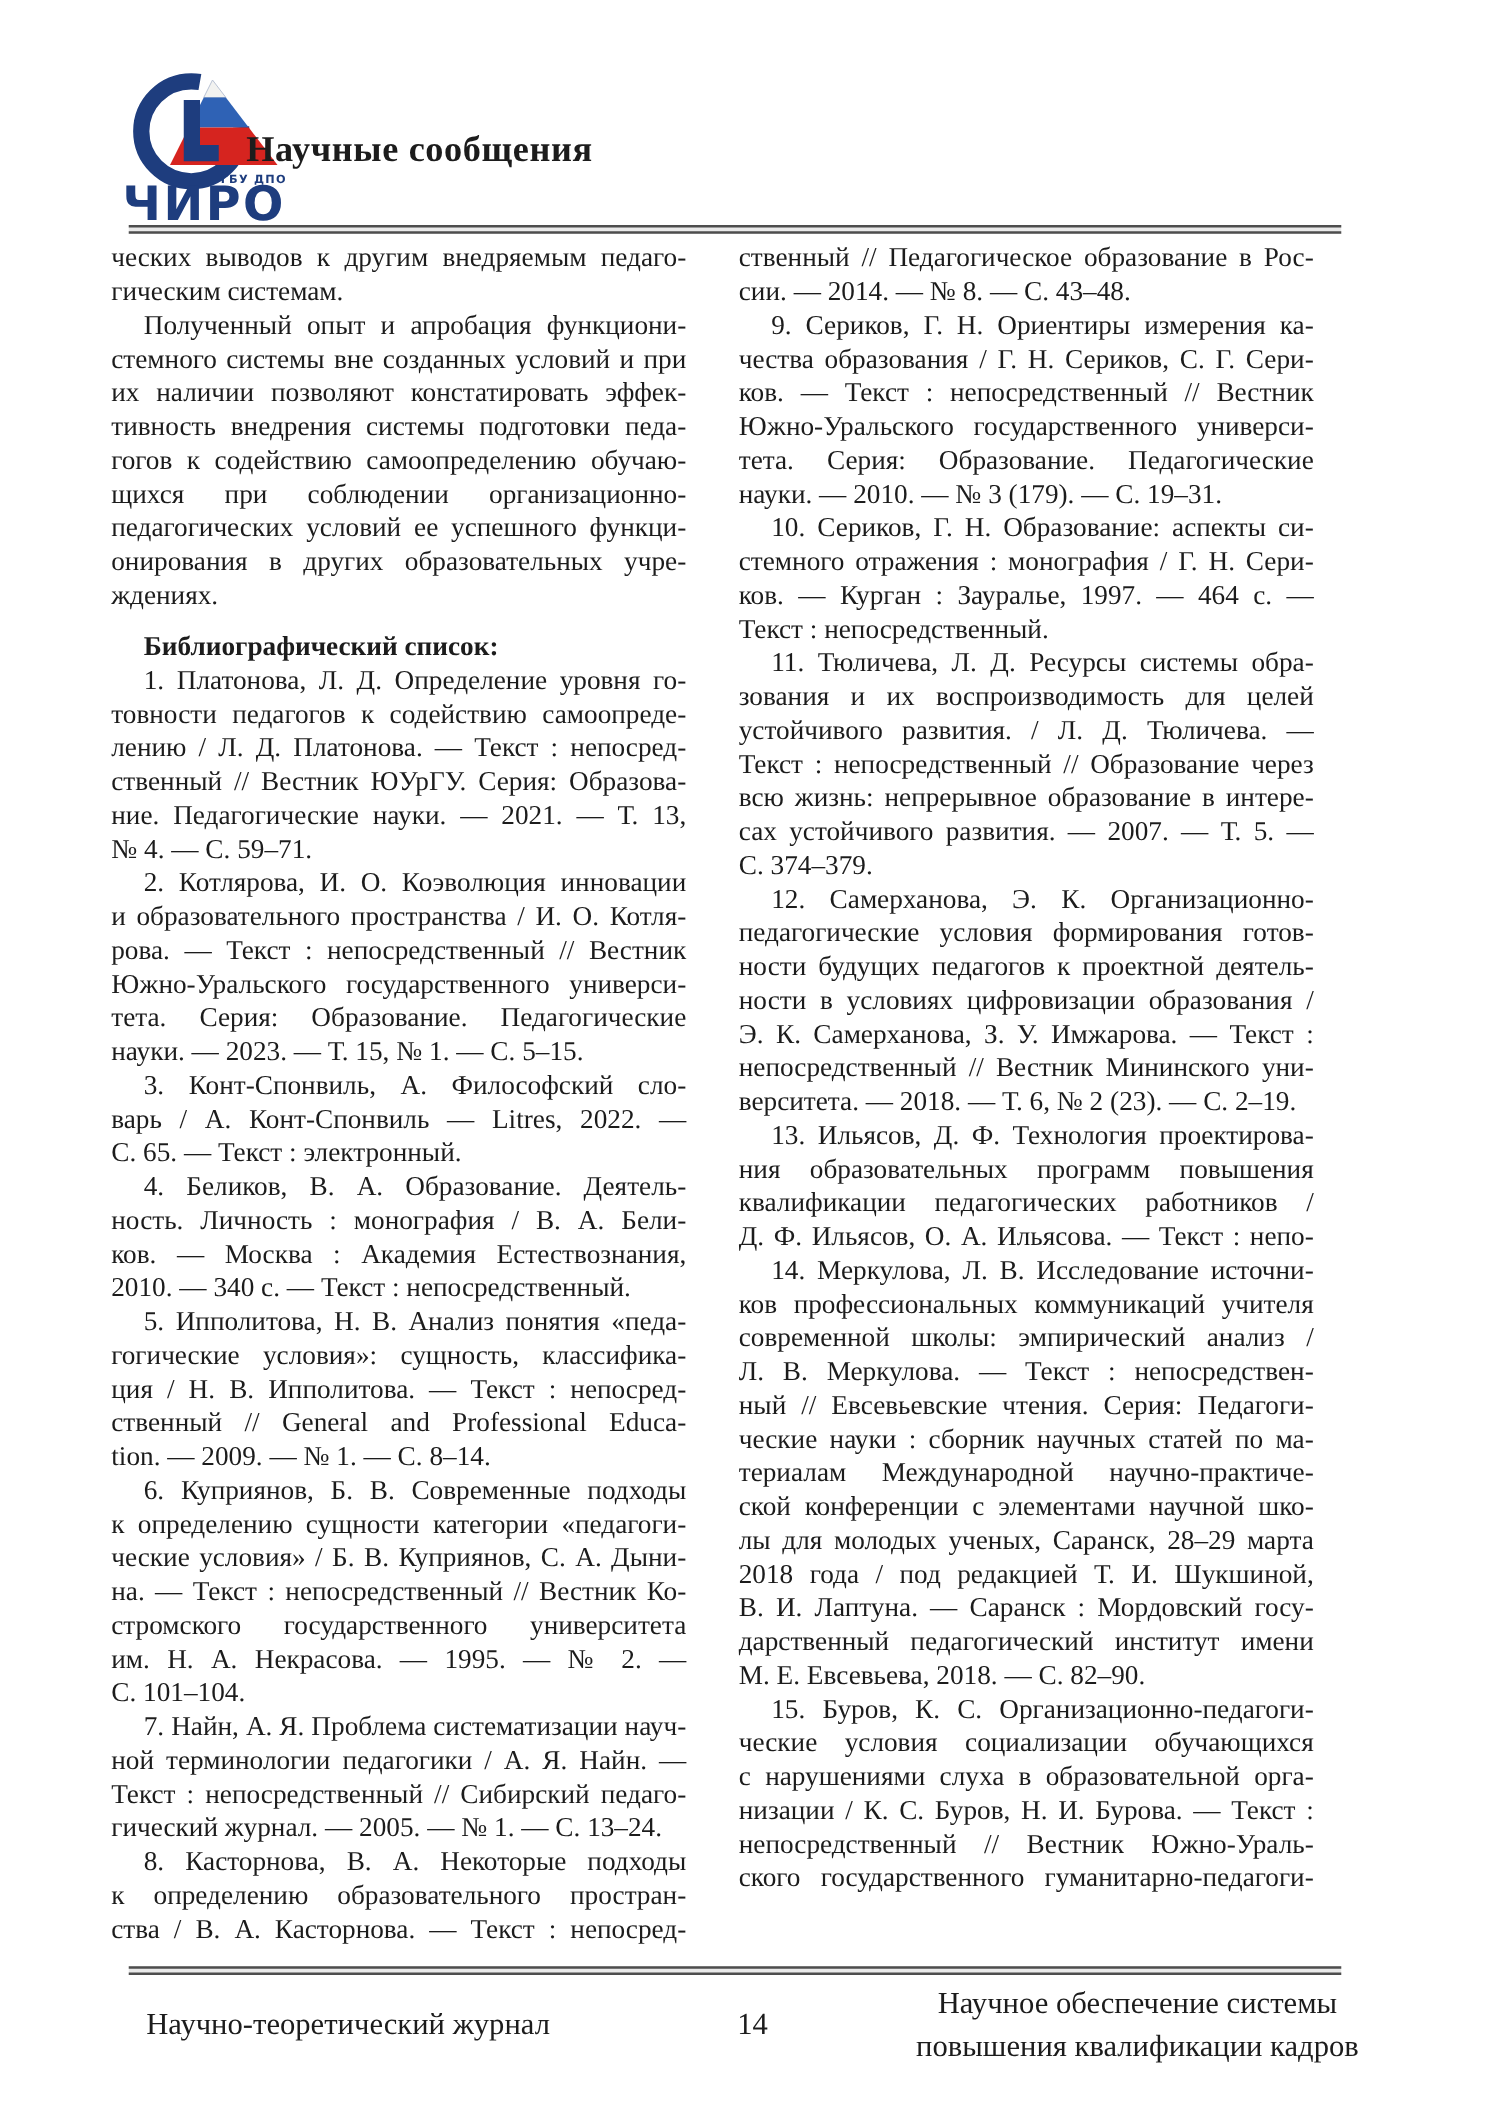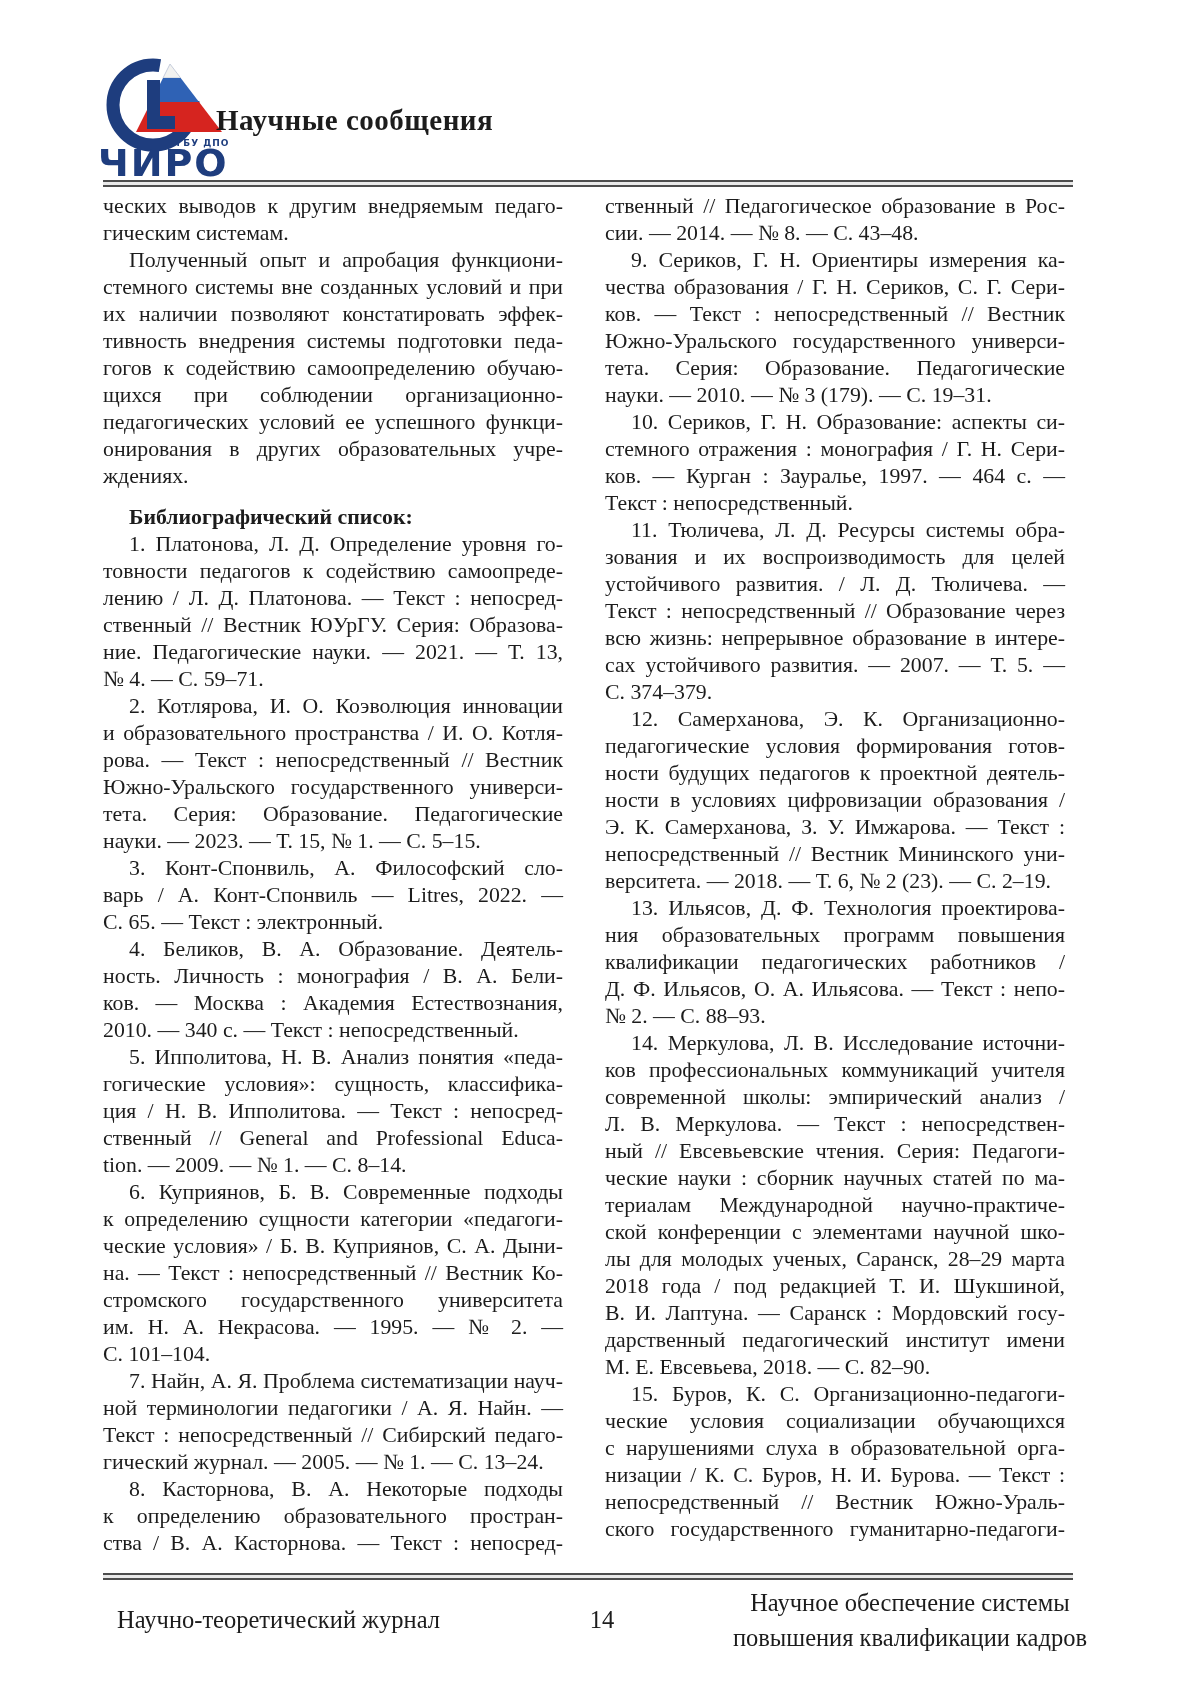--- a/index.html
+++ b/index.html
@@ -7,33 +7,33 @@
     position:relative;
     width:1200px;height:1697px;
     background:#ffffff;
     font-family:"Liberation Serif", serif;
     color:#1c1c1c;
     overflow:hidden;
   }
   
   .logo{position:absolute;left:96px;top:46px;width:150px;height:136px;}
   .section-title{
-    position:absolute;left:216px;top:104px;
+    position:absolute;left:197px;top:104px;
     font-size:29px;font-weight:bold;letter-spacing:0.5px;
   }
   .rule{
     position:absolute;left:103px;width:970px;height:3px;
     border-top:2px solid #4d4d4d;border-bottom:2px solid #4d4d4d;
     background:#e9e9e9;
   }
   .header-rule{top:180px;}
   .footer-rule{top:1573px;}
   
   .columns{
-    position:absolute;left:103px;top:193px;width:962px;
+    position:absolute;left:89px;top:193px;width:962px;
     display:flex;gap:42px;
   }
   .col{width:466px;font-size:21.8px;line-height:27px;}
   .para{margin:0;}
   .para.heading{font-weight:bold;margin-top:14px;}
   .line{text-align:justify;text-align-last:justify;}
   .line.end{text-align-last:left;}
   .line.indent{padding-left:26px;}
   
   .footer-row{
@@ -177,21 +177,20 @@
           <div class="line">ности в условиях цифровизации образования /</div>
           <div class="line">Э. К. Самерханова, З. У. Имжарова. — Текст :</div>
           <div class="line">непосредственный // Вестник Мининского уни-</div>
           <div class="line end">верситета. — 2018. — Т. 6, № 2 (23). — С. 2–19.</div>
         </div>
         <div class="para">
           <div class="line indent">13. Ильясов, Д. Ф. Технология проектирова-</div>
           <div class="line">ния образовательных программ повышения</div>
           <div class="line">квалификации педагогических работников /</div>
           <div class="line">Д. Ф. Ильясов, О. А. Ильясова. — Текст : непо-</div>
-          <div class="line end">№ 2. — С. 88–93.</div>
         </div>
         <div class="para">
           <div class="line indent">14. Меркулова, Л. В. Исследование источни-</div>
           <div class="line">ков профессиональных коммуникаций учителя</div>
           <div class="line">современной школы: эмпирический анализ /</div>
           <div class="line">Л. В. Меркулова. — Текст : непосредствен-</div>
           <div class="line">ный // Евсевьевские чтения. Серия: Педагоги-</div>
           <div class="line">ческие науки : сборник научных статей по ма-</div>
           <div class="line">териалам Международной научно-практиче-</div>
           <div class="line">ской конференции с элементами научной шко-</div>

